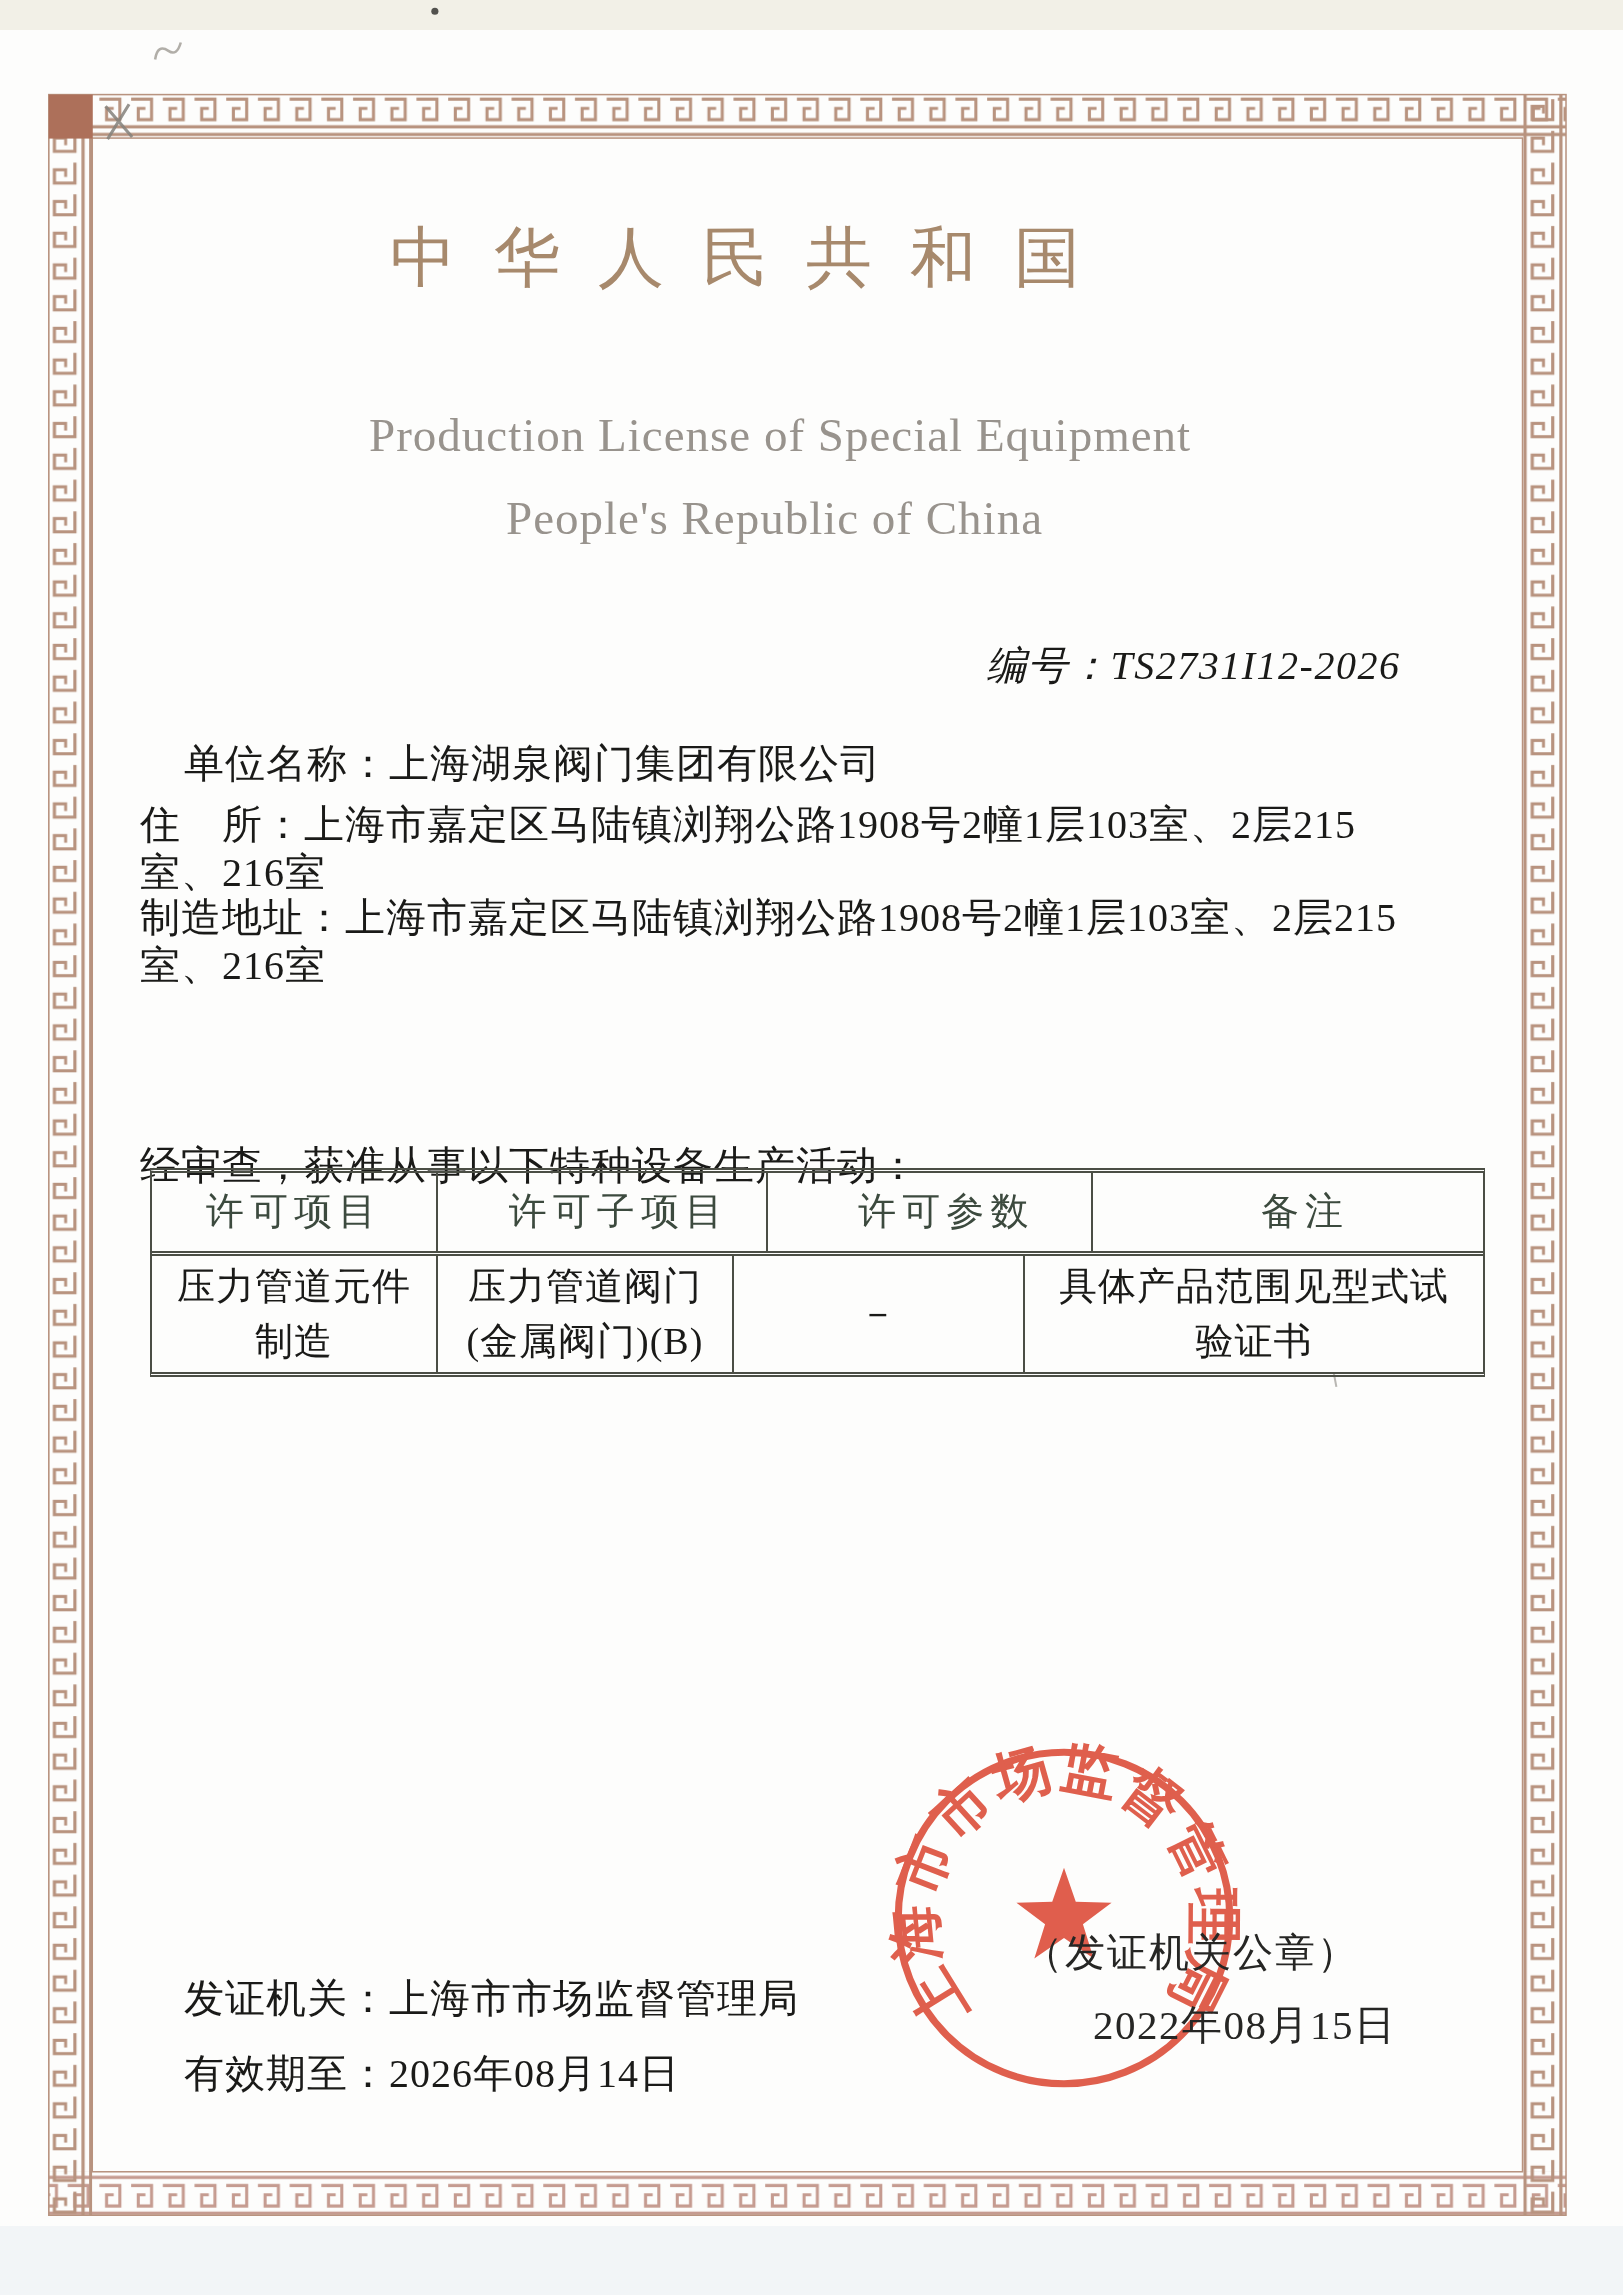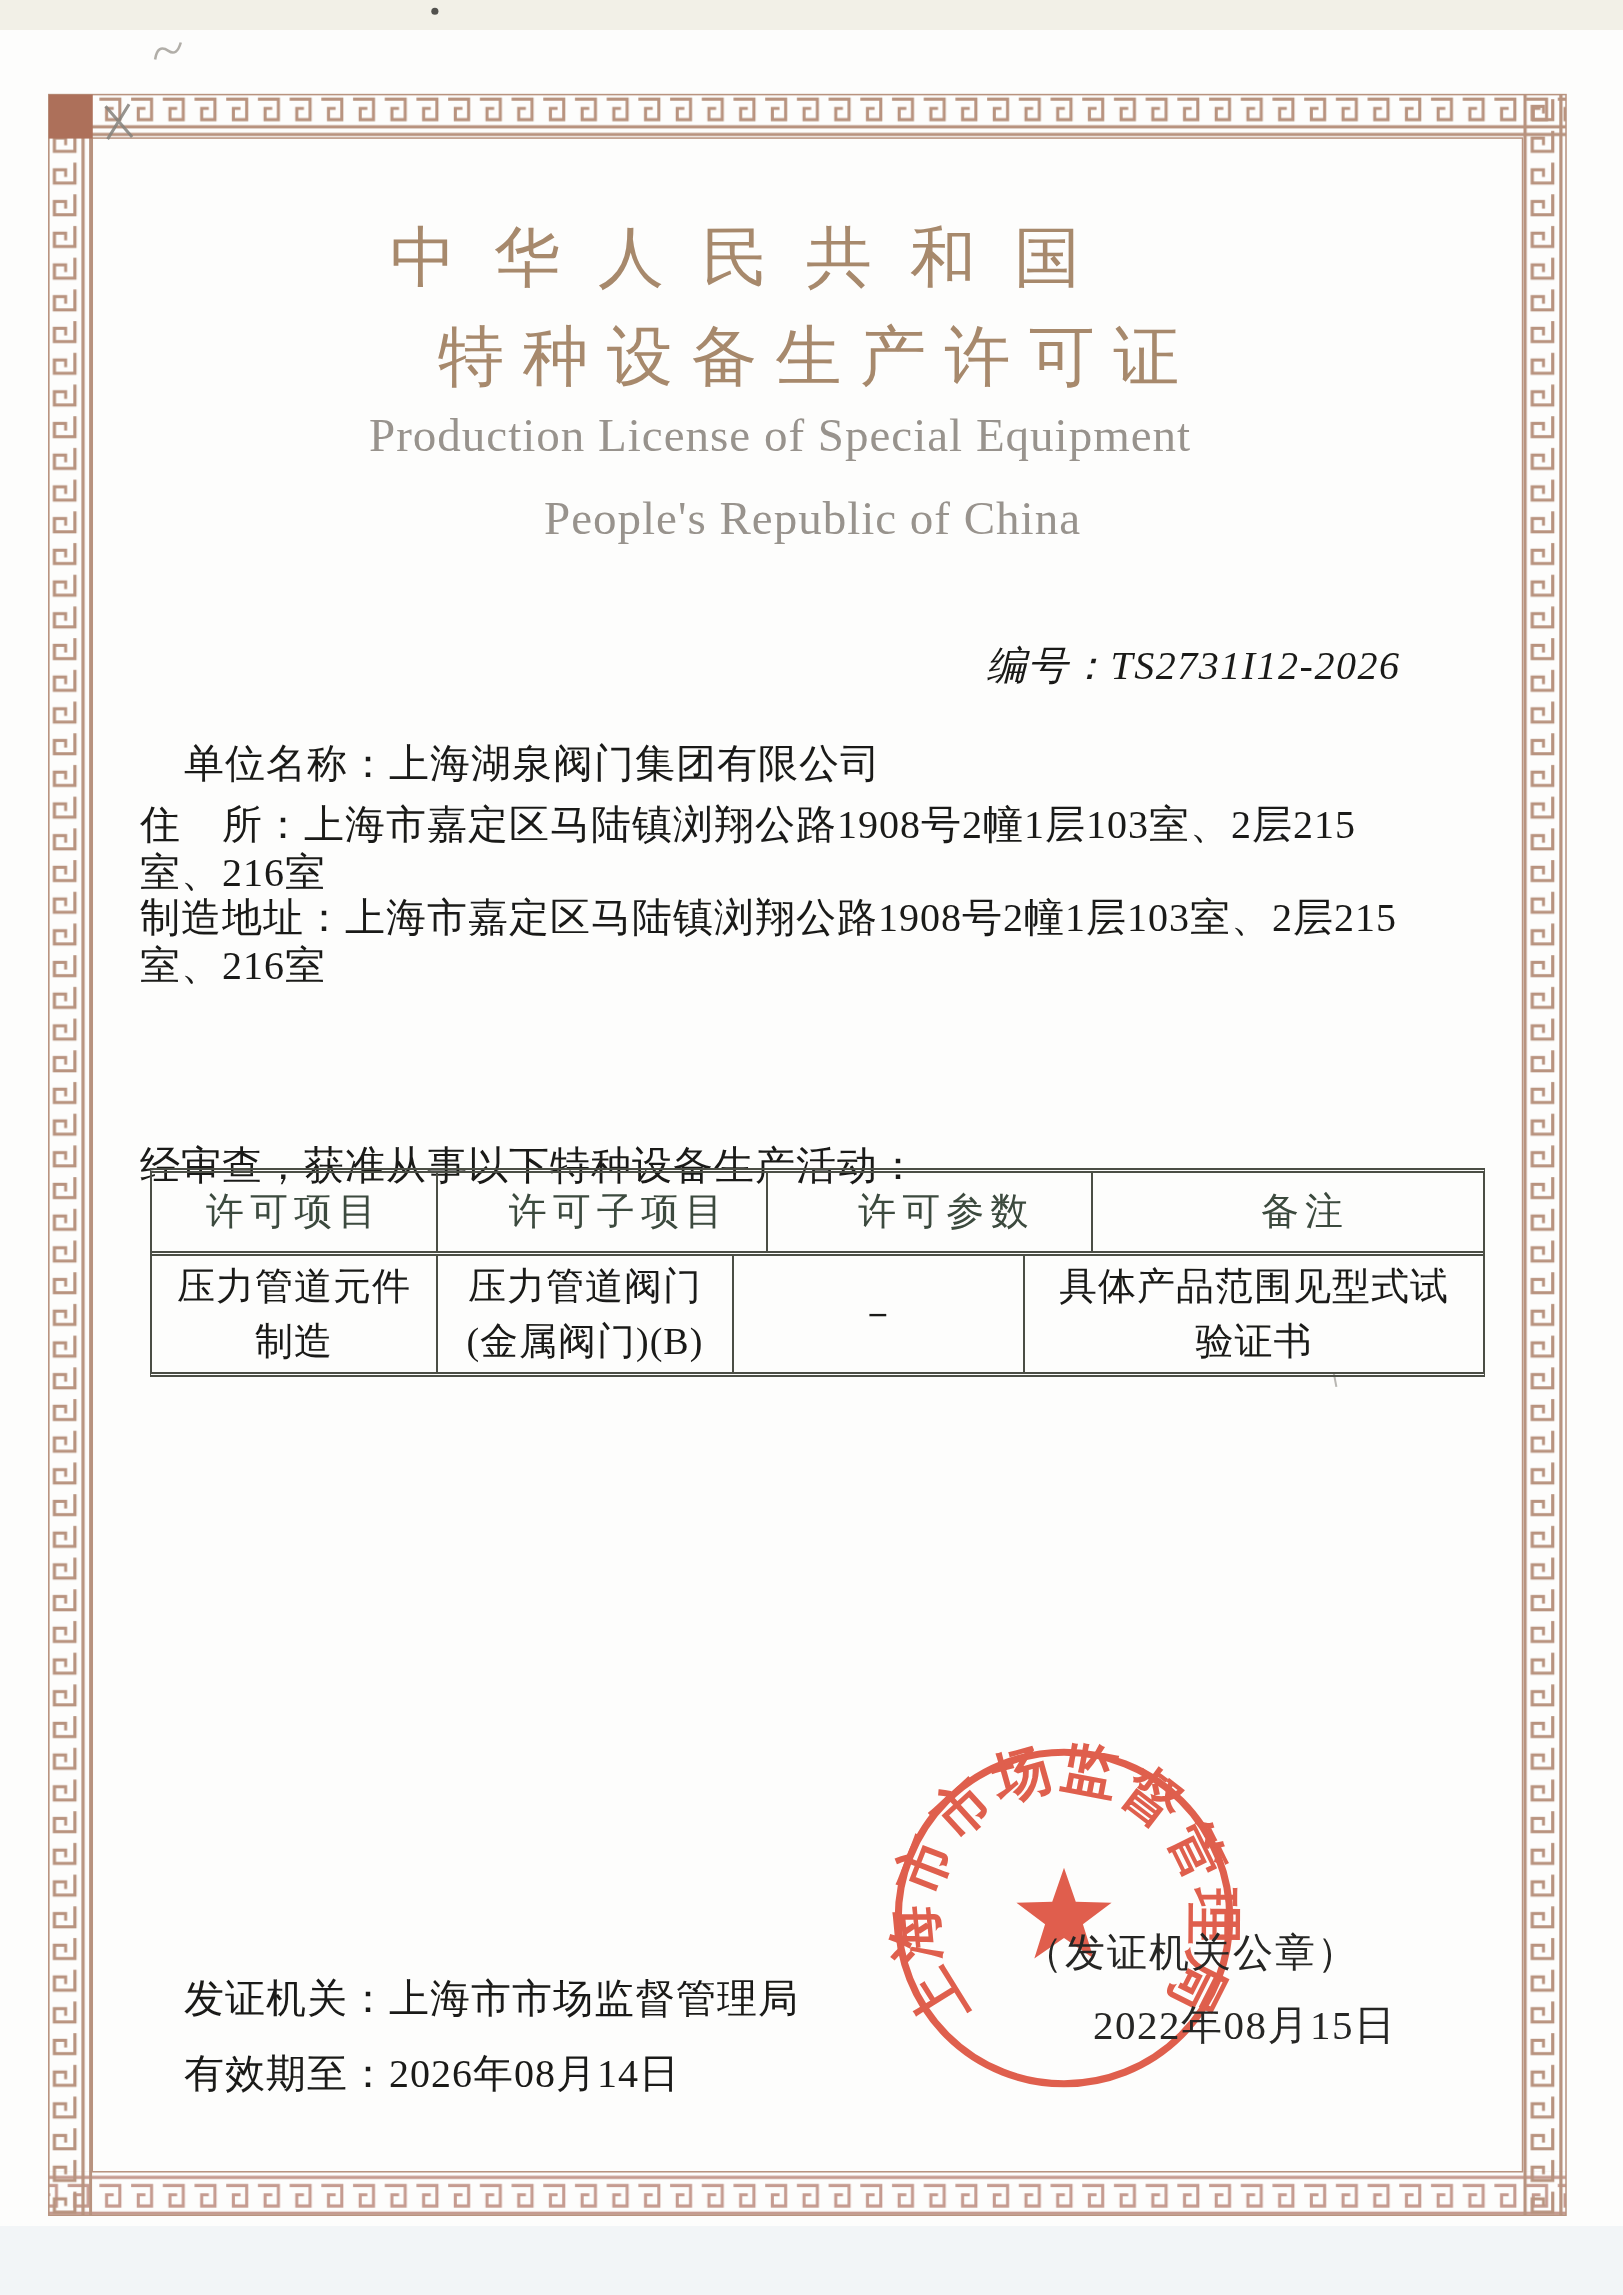--- a/index.html
+++ b/index.html
@@ -11,21 +11,21 @@
   }
   .abs{position:absolute;}
   .scan-band-top{left:0;top:0;width:1624px;height:30px;background:#f2f0e7;}
   .scan-band-bottom{left:0;top:2226px;width:1624px;height:70px;background:#edf1f5;opacity:.75;}
   .svg-layer{left:0;top:0;width:1624px;height:2295px;z-index:1;}
   .seal-svg{left:844px;top:1698px;width:440px;height:440px;z-index:2;}
   .txt{z-index:3;line-height:1;white-space:pre;}
   .title-cn1{left:390px;top:225px;font-size:66px;letter-spacing:38px;color:#a7896c;font-weight:500;}
   .title-cn2{left:438px;top:324px;font-size:66px;letter-spacing:18.4px;color:#a7896c;font-weight:500;}
   .title-en1{left:369px;top:412px;font-size:47px;color:#98938d;letter-spacing:1px;}
-  .title-en2{left:506px;top:495px;font-size:47px;color:#98938d;letter-spacing:1px;margin-left:38px;}
+  .title-en2{left:506px;top:495px;font-size:47px;color:#98938d;letter-spacing:1px;}
   .license-line{left:940px;top:606px;font-size:40px;letter-spacing:1.5px;font-style:italic;}
   .body-line{font-size:40px;letter-spacing:1px;line-height:48px;}
   .company-line{left:140px;top:692px;}
   .residence-line{left:140px;top:801px;width:1371px;}
   .mfg-line{left:140px;top:894px;width:1371px;}
   .intro-line{left:140px;top:1113px;margin-top:29px;}
   .val{white-space:pre-line;}
   .table{
     left:150px;top:1168px;width:1335px;z-index:3;position:absolute;
     border-top:5.6px double #4b4e45;border-bottom:5.6px double #4b4e45;
@@ -90,21 +90,20 @@
   <svg class="abs seal-svg" viewBox="-430 -430 860 860" xmlns="http://www.w3.org/2000/svg" opacity="0.93">
     <ellipse cx="0" cy="0" rx="324" ry="324" fill="none" stroke="#dd5440" stroke-width="14"></ellipse>
     <path id="sealArc" d="M -180 180 A 255 255 0 1 1 180 180" fill="none"></path>
     <text font-size="110" font-weight="600" fill="#dd5440" letter-spacing="8" font-family="Liberation Serif, DejaVu Serif, serif">
       <textPath href="#sealArc">上海市市场监督管理局</textPath>
     </text>
     <polygon fill="#de5340" points="0,-98 23,-32 93,-30 37,12 58,79 0,39 -58,79 -37,12 -93,-30 -23,-32"></polygon>
   </svg>
 
   <div class="abs txt title-cn1">中华人民共和国</div>
-  <div class="abs txt title-cn2">特种设备生产许可证</div>
   <div class="abs txt title-en1">Production License of Special Equipment</div>
   <div class="abs txt title-en2">People's Republic of China</div>
 
   <div class="abs txt license-line">
     <span>编号：</span><span>TS2731I12-2026</span>
   </div>
 
   <div class="abs txt body-line company-line">
     <span>单位名称：</span><span class="val">上海湖泉阀门集团有限公司</span>
   </div>

